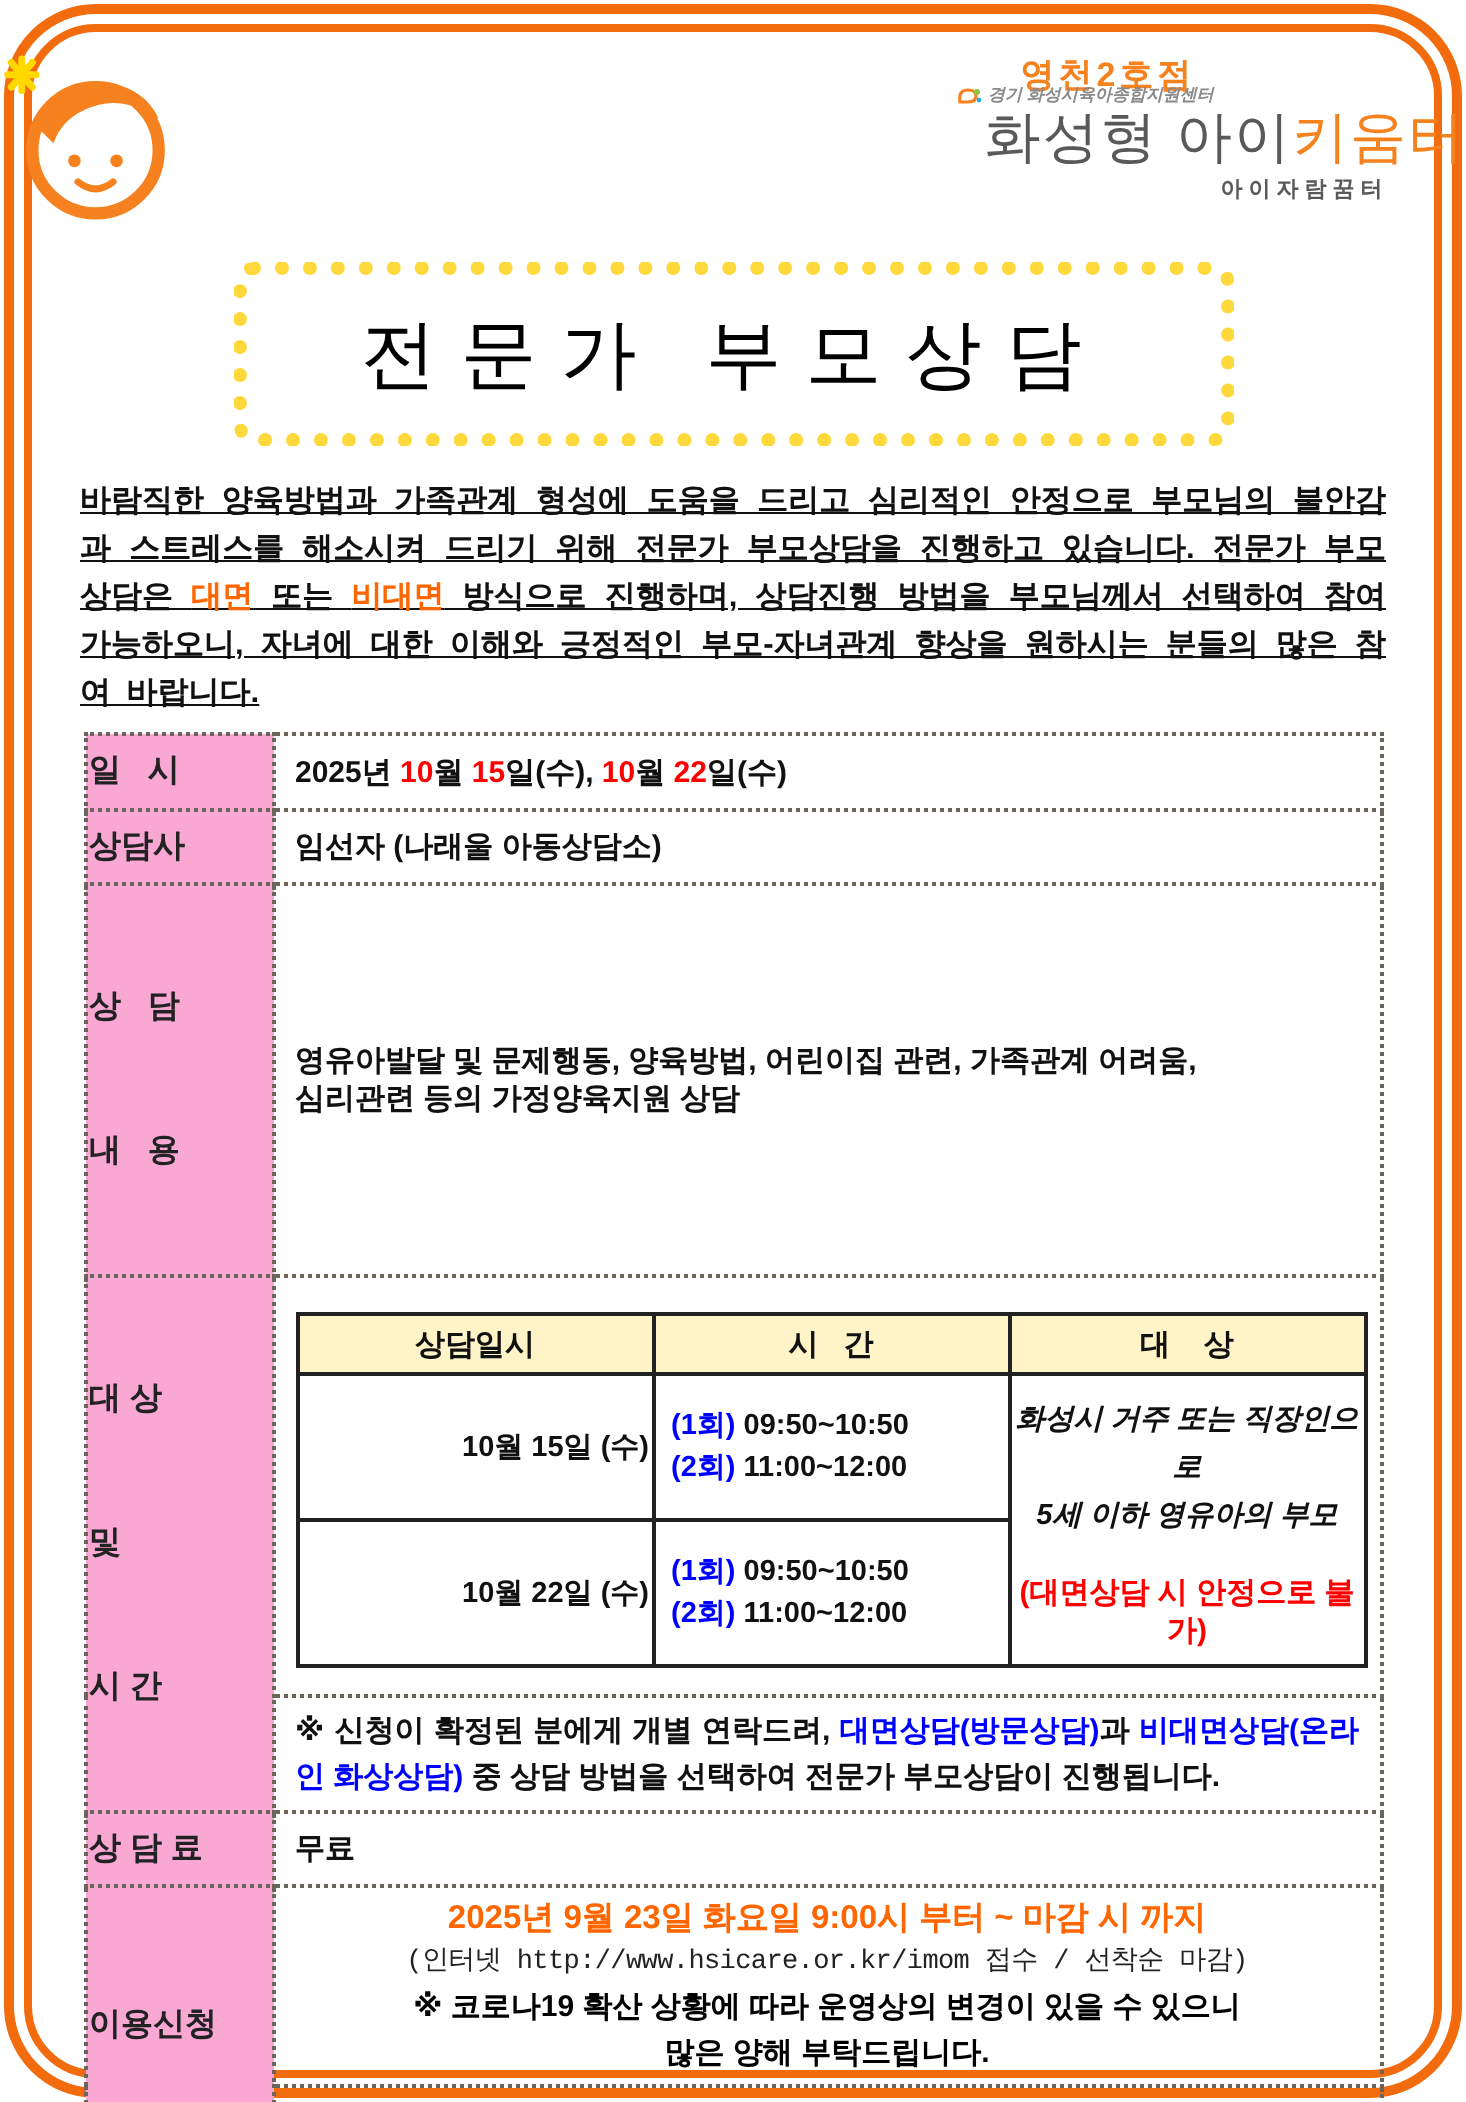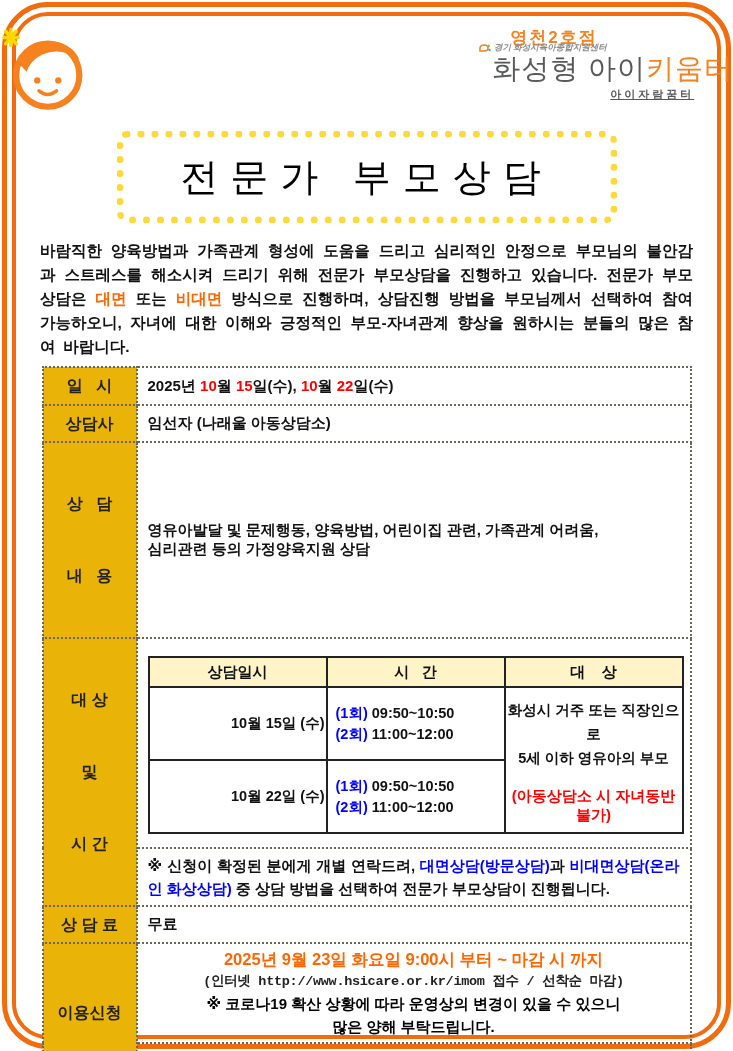--- a/index.html
+++ b/index.html
@@ -12,59 +12,59 @@
   .content { position:absolute; inset:0; padding-top:24px; box-sizing:border-box; }
 
   
   .header { position:relative; height:90px; display:flex; justify-content:space-between; align-items:flex-start; gap:12px; }
   .face-svg { width:92px; height:86px; margin-top:2px; }
   .brand-col { display:flex; flex-direction:column; }
   .branch { color:#F5821F; font-weight:bold; font-size:17px; letter-spacing:2px; margin:2px 0 0 18px; }
   .brand-row { font-size:28px; font-weight:normal; letter-spacing:1px; line-height:40px; }
   .brand-gray { color:#58595B; }
   .brand-orange { color:#F5821F; }
-  .brand-sub { color:#58595B; font-size:11px; font-weight:bold; letter-spacing:3px; margin:-2px 0 0 118px;text-decoration:underline; }
+  .brand-sub { color:#58595B; font-size:11px; font-weight:bold; letter-spacing:3px; margin:-2px 0 0 118px; }
   .center-logo { position:absolute; left:478px; top:18px; display:flex; align-items:center; gap:3px; color:#8a8a8a; font-size:8.5px; font-weight:bold;font-style:italic; }
 
   
   .title-box { width:500px; height:92px; margin:17px auto 0; border:7px dotted #FFD83B; border-radius:10px; display:flex; align-items:center; justify-content:center; box-sizing:border-box; }
   .title { font-size:38px; font-weight:normal; color:#000; letter-spacing:12px; white-space:pre; }
 
   
-  .intro { width:653px; margin:16px auto 0; font-size:15.5px; font-weight:bold; color:#111; line-height:24px; text-align:justify; word-spacing:3.5px; }
+  .intro { width:653px; margin:16px auto 0; font-size:15.5px; font-weight:bold; color:#111; line-height:24px; text-align:justify; word-spacing:3.5px;text-decoration:underline; }
 
   
   .orange { color:#FF6600; }
   .red { color:#FF0000; }
   .blue { color:#0000FF; }
 
   
   table.main { border-collapse:collapse; width:650px; margin:7px auto 0; table-layout:fixed; }
   table.main > tbody > tr > td { border:2px dotted #6b665c; }
-  td.lbl { background:#eab308; width:90px; text-align:center; font-weight:bold; font-size:16px; color:#222; white-space:pre; line-height:24px; }
+  td.lbl { background:#f9a8d4; width:90px; font-weight:bold; font-size:16px; color:#222; white-space:pre; line-height:24px; }
   td.val { padding:4px 10px; font-weight:bold; font-size:15px; color:#111; }
   .h-dt { height:34px; } .h-cs { height:33px; } .h-ct { height:52px; }
   .h-fee { height:33px; } .h-note { height:48px; } .h-hl { height:30px; }
 
   
   table.sched { border-collapse:collapse; width:536px; margin:10px auto 6px; table-layout:fixed; }
   table.sched th, table.sched td { border:2px solid #222; }
   table.sched th { background:#FFF4C8; font-size:15px; font-weight:bold; height:26px; white-space:pre; color:#111; }
   .s-date { width:146px; text-align:right; font-size:14.5px; font-weight:bold; height:50px; color:#111; }
   .s-time { width:160px; padding-left:8px; font-size:14.5px; font-weight:bold; line-height:21px; color:#111; }
   .s-target { width:224px; text-align:center; font-size:14.5px; font-weight:bold; vertical-align:top; color:#111; }
-  .tgt-main { margin-top:9px; line-height:24px; }
+  .tgt-main { margin-top:9px; line-height:24px;font-style:italic; }
   .tgt-warn { margin-top:17px; margin-bottom:6px; font-size:15px; }
 
   .note-cell { font-size:15px; line-height:23px; padding:5px 8px 5px 12px; text-align:justify; }
 
   
   .apply-cell { text-align:center; line-height:22.5px; padding:6px 4px; }
   .apply-period { color:#FF6600; font-size:16.5px; }
-  .apply-method { font-family:"Liberation Mono","DejaVu Sans Mono",monospace; font-size:13.5px; font-weight:bold; letter-spacing:-0.3px; color:#222; }
+  .apply-method { font-family:"Liberation Mono","DejaVu Sans Mono",monospace; font-size:13.5px; font-weight:normal; letter-spacing:-0.3px; color:#222; }
   .apply-covid { color:#000000; font-size:15px; }
   .apply-highlight { text-align:center; color:#009933; font-style:italic; font-size:16.5px; letter-spacing:1px; }
 </style>
 </head>
 <body>
 
 <div class="page">
   <div class="frame-outer"></div>
   <div class="frame-inner"></div>
 
@@ -145,21 +145,21 @@
                   <td class="s-date">10월 15일 (수)</td>
                   <td class="s-time">
                     <div><span class="blue">(1회)</span><span> 09:50~10:50</span></div>
                     <div><span class="blue">(2회)</span><span> 11:00~12:00</span></div>
                   </td>
                   <td class="s-target" rowspan="2">
                     <div class="tgt-main">
                       <div>화성시 거주 또는 직장인으로</div>
                       <div>5세 이하 영유아의 부모</div>
                     </div>
-                    <div class="tgt-warn red">(아동상담소 시 자녀동반 불가)</div>
+                    <div class="tgt-warn red">(대면상담 시 안정으로 불가)</div>
                   </td>
                 </tr>
                 <tr>
                   <td class="s-date">10월 22일 (수)</td>
                   <td class="s-time">
                     <div><span class="blue">(1회)</span><span> 09:50~10:50</span></div>
                     <div><span class="blue">(2회)</span><span> 11:00~12:00</span></div>
                   </td>
                 </tr>
               </tbody>

